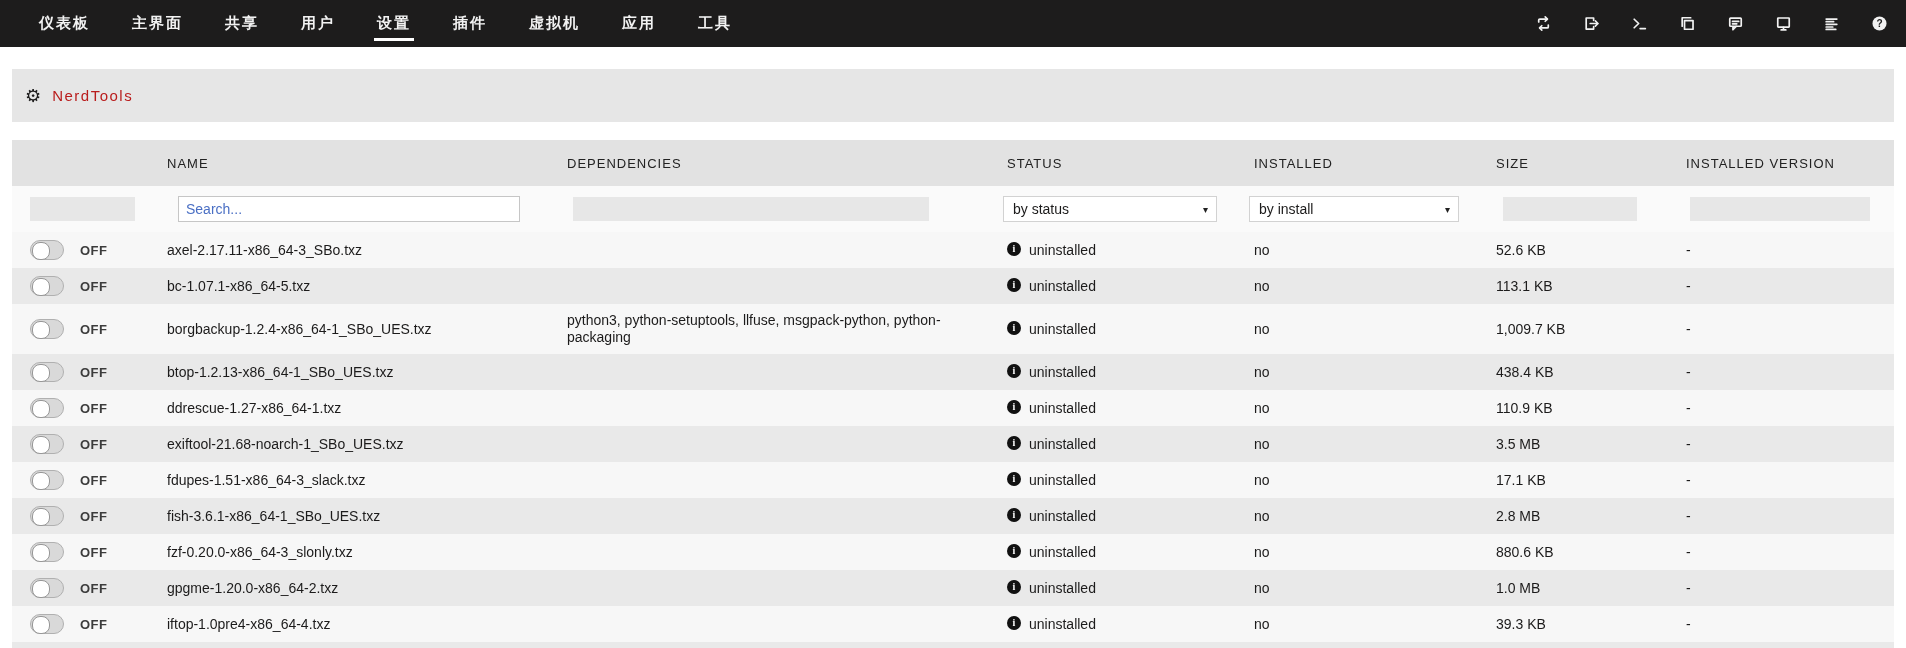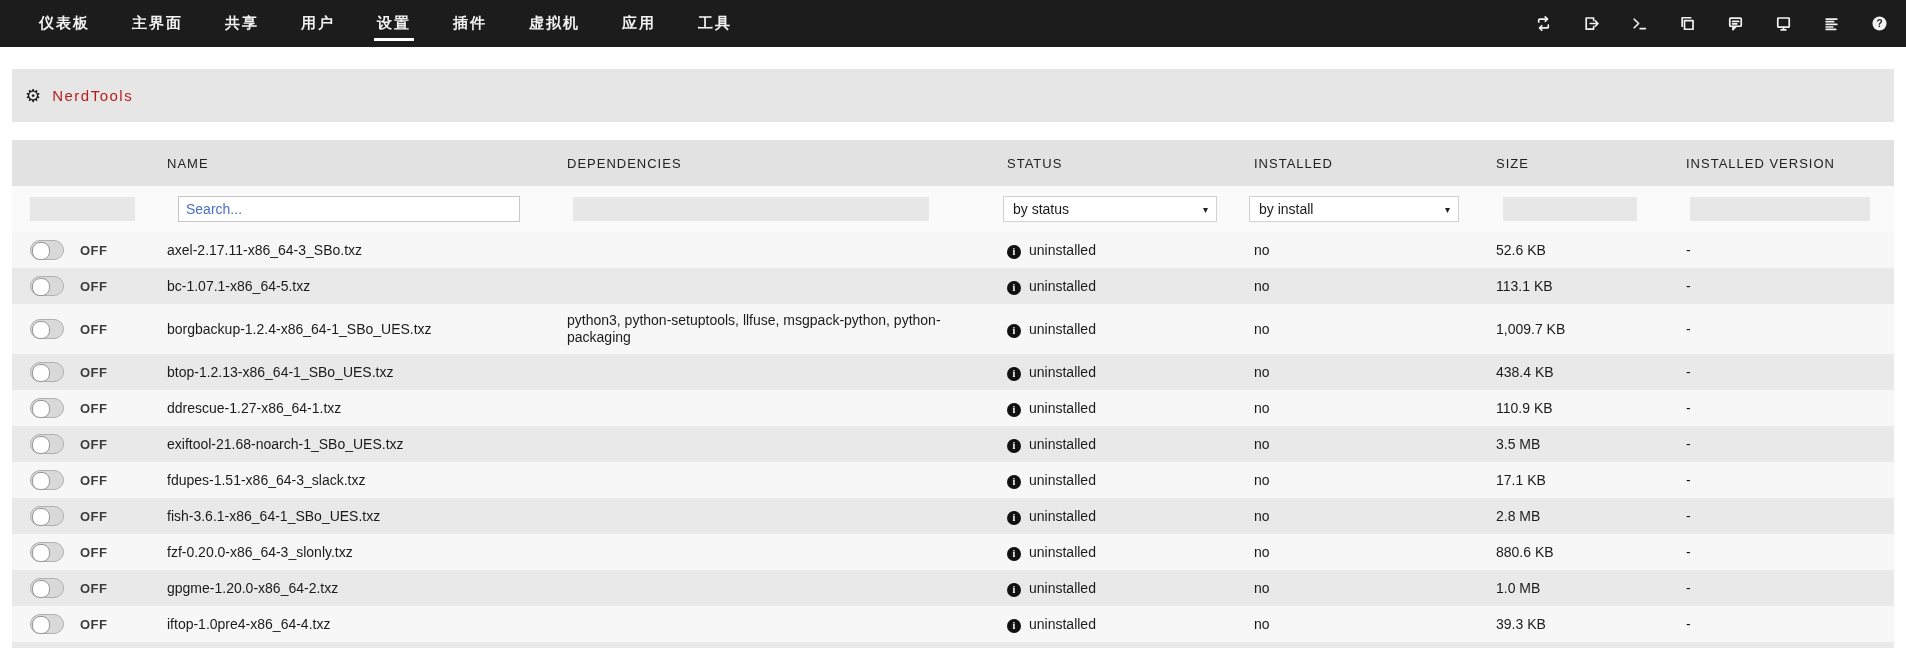--- a/index.html
+++ b/index.html
@@ -64,21 +64,21 @@
   td.pad { padding-left: 8px !important; padding-right: 10px; }
   td.deps-cell { padding-right: 16px !important; }
 
   .toggle-wrap { display: flex; align-items: center; gap: 16px; padding-left: 18px; }
   .toggle { width: 34px; height: 20px; border: 1px solid #b0b0b0; border-radius: 11px;
     background: #d9d9d9; position: relative; flex: 0 0 auto; cursor: pointer; }
   .toggle::before { content: ""; position: absolute; left: 1px; top: 1px; width: 16px;
     height: 16px; background: #ffffff; border: 1px solid #979797; border-radius: 8px; }
   .off-label { font-size: 13px; font-weight: bold; color: #3c3c3c; letter-spacing: 0.5px; }
 
-  .status-wrap { display: flex; align-items: flex-end; gap: 8px; }
+  .status-wrap { display: flex; align-items: flex-start; gap: 8px; }
   .info-icon { width: 14px; height: 14px; border-radius: 50%; background: #111;
     color: #fff; display: inline-flex; align-items: center; justify-content: center;
     font-size: 10px; font-weight: bold; flex: 0 0 auto; cursor: pointer;
     font-family: "Liberation Serif", serif; }
   .info-icon::before { content: "i"; }
 </style>
 </head>
 <body>
 
 <div class="topnav">

